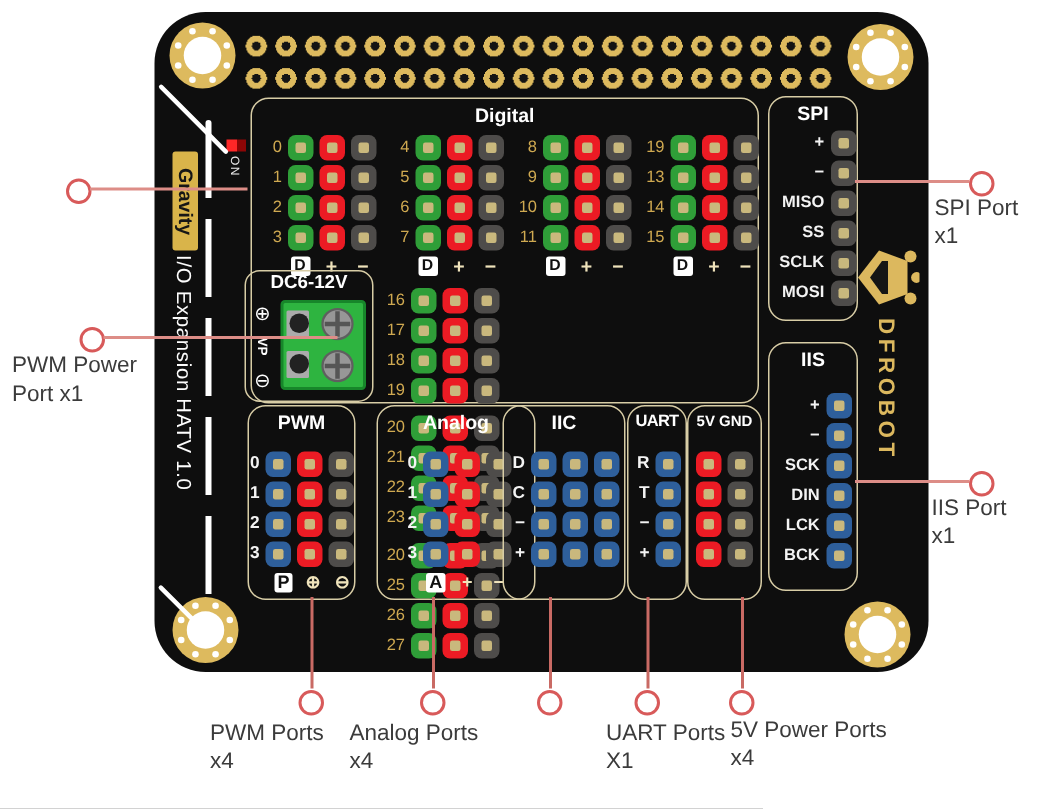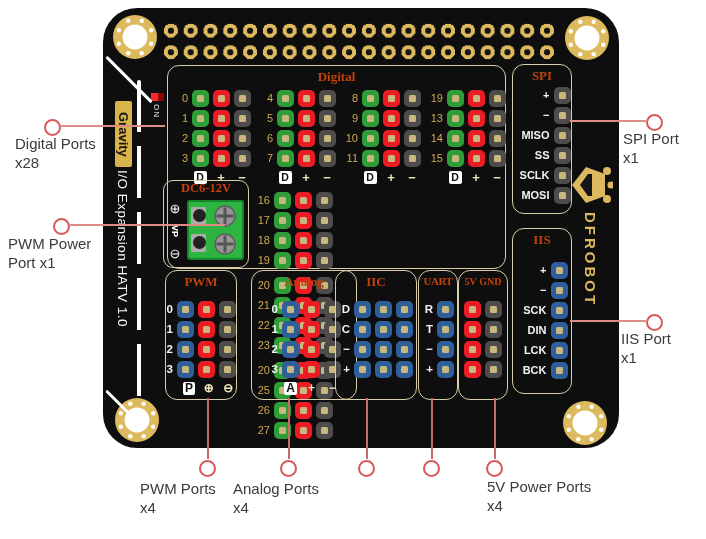--- a/index.html
+++ b/index.html
@@ -40,21 +40,21 @@
   .sec-body{display:flex;gap:4px;justify-content:center;}
   .row-lbl{height:17px;line-height:17px;font-size:11.5px;color:#f3f3f3;font-weight:bold;text-align:right;}
   .num .row-lbl{color:#cfa951;font-weight:normal;font-size:11px;}
   .sec-footer{display:flex;gap:4px;margin-top:3px;justify-content:center;}
   .f-cell{width:17px;height:15px;line-height:15px;text-align:center;color:#efe3bb;font-size:13px;font-weight:bold;}
   .f-cell.boxed{background:#fff;color:#101010;font-size:10.5px;width:13px;height:13px;line-height:13px;
        border-radius:2px;margin:1px 2px;font-weight:bold;}
 
   
   .section{position:absolute;border:1.4px solid #d8cda6;border-radius:12px;box-sizing:border-box;padding-top:3px;}
-  .sec-title{text-align:center;color:#c2410c;font-size:13px;font-weight:bold;height:17px;line-height:15px;white-space:nowrap;font-family:Liberation Serif, serif;}
+  .sec-title{text-align:center;color:#ffffff;font-size:13px;font-weight:bold;height:17px;line-height:15px;white-space:nowrap;}
   #sec-digital{left:64px;top:57px;width:339px;height:204px;}
   .digital-row{position:absolute;display:flex;gap:8px;}
   #dig-row1{left:6px;top:24px;}
   #dig-row2{left:88px;top:126px;flex-direction:column;}
   .dgroup .lbl-col{width:14px;}
   #sec-pwm{left:62px;top:262px;width:72px;height:130px;}
   #sec-analog{left:148px;top:262px;width:106px;height:130px;}
   #sec-iic{left:232px;top:262px;width:82px;height:130px;}
   #sec-uart{left:315px;top:262px;width:40px;height:130px;}
   #sec-power5v{left:355px;top:262px;width:50px;height:130px;}
@@ -568,24 +568,20 @@
             <div class="pin c-blue"></div>
             <div class="pin c-blue"></div>
             <div class="pin c-blue"></div>
           </div>
         </div>
       </div>
   </div>
 
   <div class="co-circle" style="left:44px;top:119px"></div>
   <div class="co-hline" style="left:60px;top:125px;width:105px"></div>
-  <div class="co-text" style="left:15px;top:134px">
-    <div>Digital Ports</div>
-    <div>x28</div>
-  </div>
 
   <div class="co-circle" style="left:53px;top:218px"></div>
   <div class="co-hline" style="left:69px;top:224px;width:156px"></div>
   <div class="co-text" style="left:8px;top:234px">
     <div>PWM Power</div>
     <div>Port x1</div>
   </div>
 
   <div class="co-circle" style="left:646px;top:114px"></div>
   <div class="co-hline" style="left:570px;top:120px;width:76px"></div>
@@ -613,20 +609,24 @@
   <div class="co-text" style="left:233px;top:479px">
     <div>Analog Ports</div>
     <div>x4</div>
   </div>
 
   <div class="co-vline" style="left:366px;top:398px;height:61px"></div>
   <div class="co-circle" style="left:358px;top:460px"></div>
 
   <div class="co-vline" style="left:431px;top:398px;height:61px"></div>
   <div class="co-circle" style="left:423px;top:460px"></div>
+  <div class="co-text" style="left:404px;top:479px">
+    <div>UART Ports</div>
+    <div>X1</div>
+  </div>
 
   <div class="co-vline" style="left:494px;top:398px;height:61px"></div>
   <div class="co-circle" style="left:486px;top:460px"></div>
   <div class="co-text" style="left:487px;top:477px">
     <div>5V Power Ports</div>
     <div>x4</div>
   </div>
 
 </div>
 

